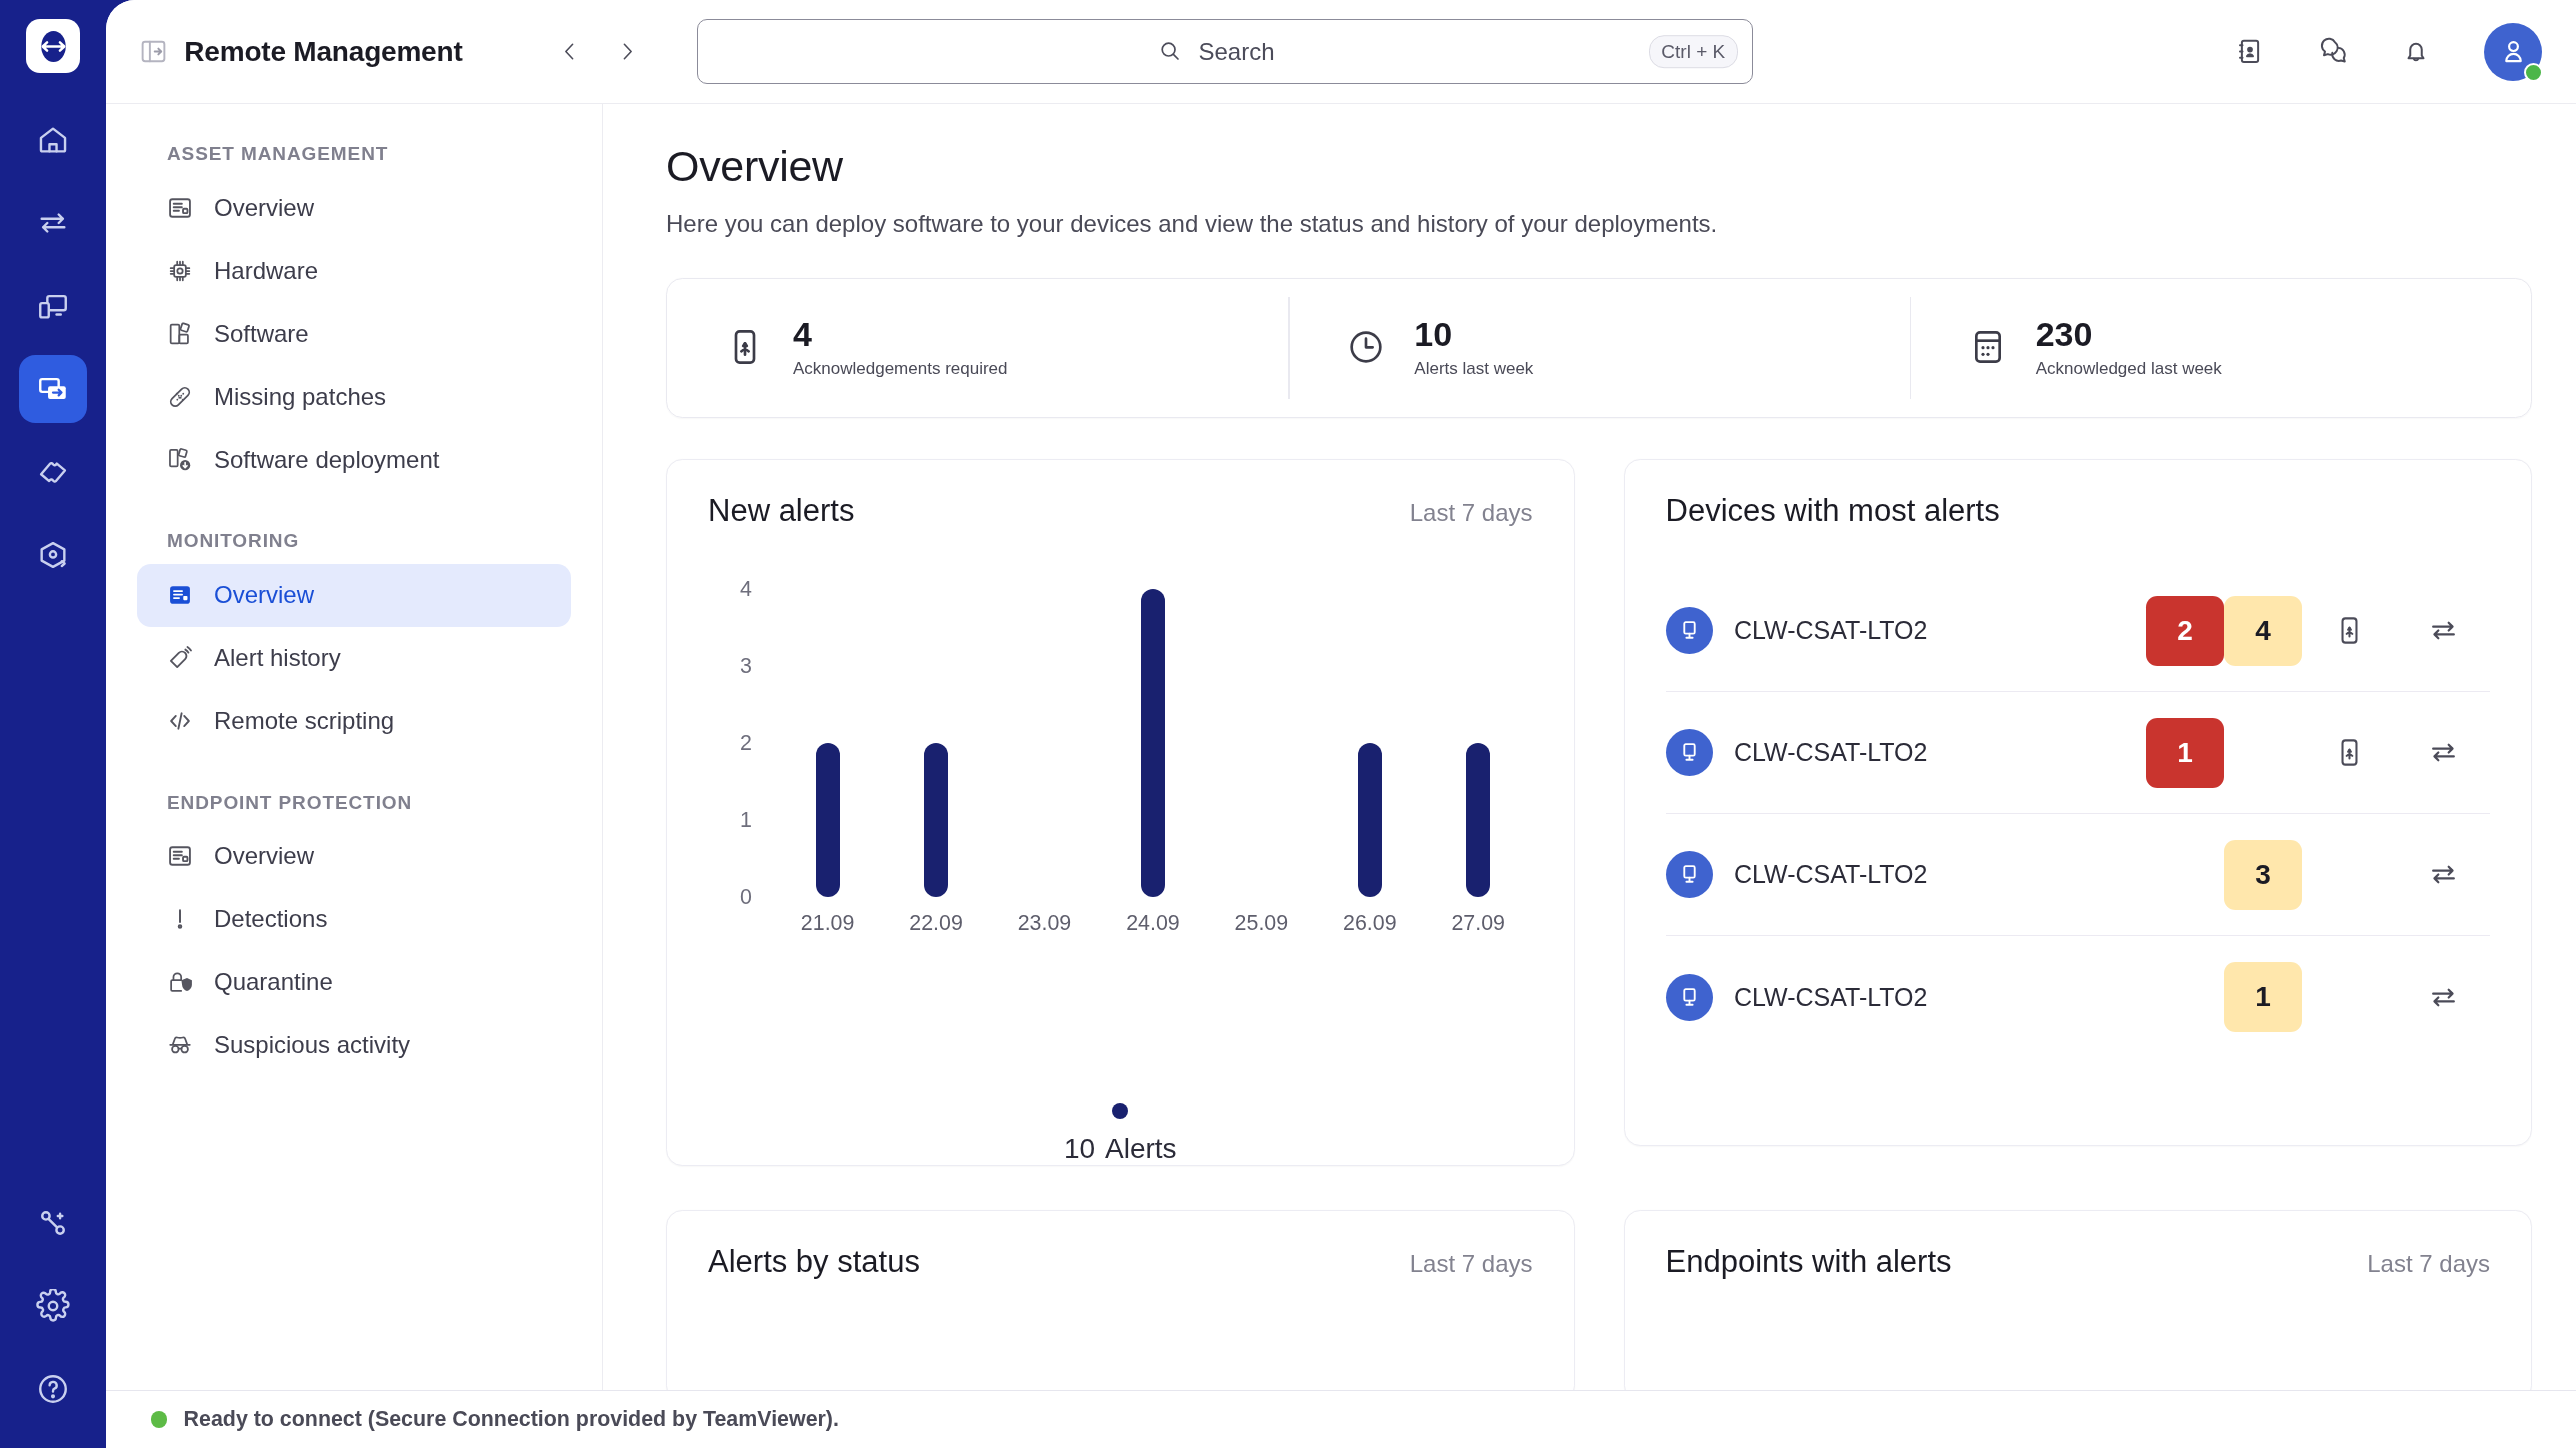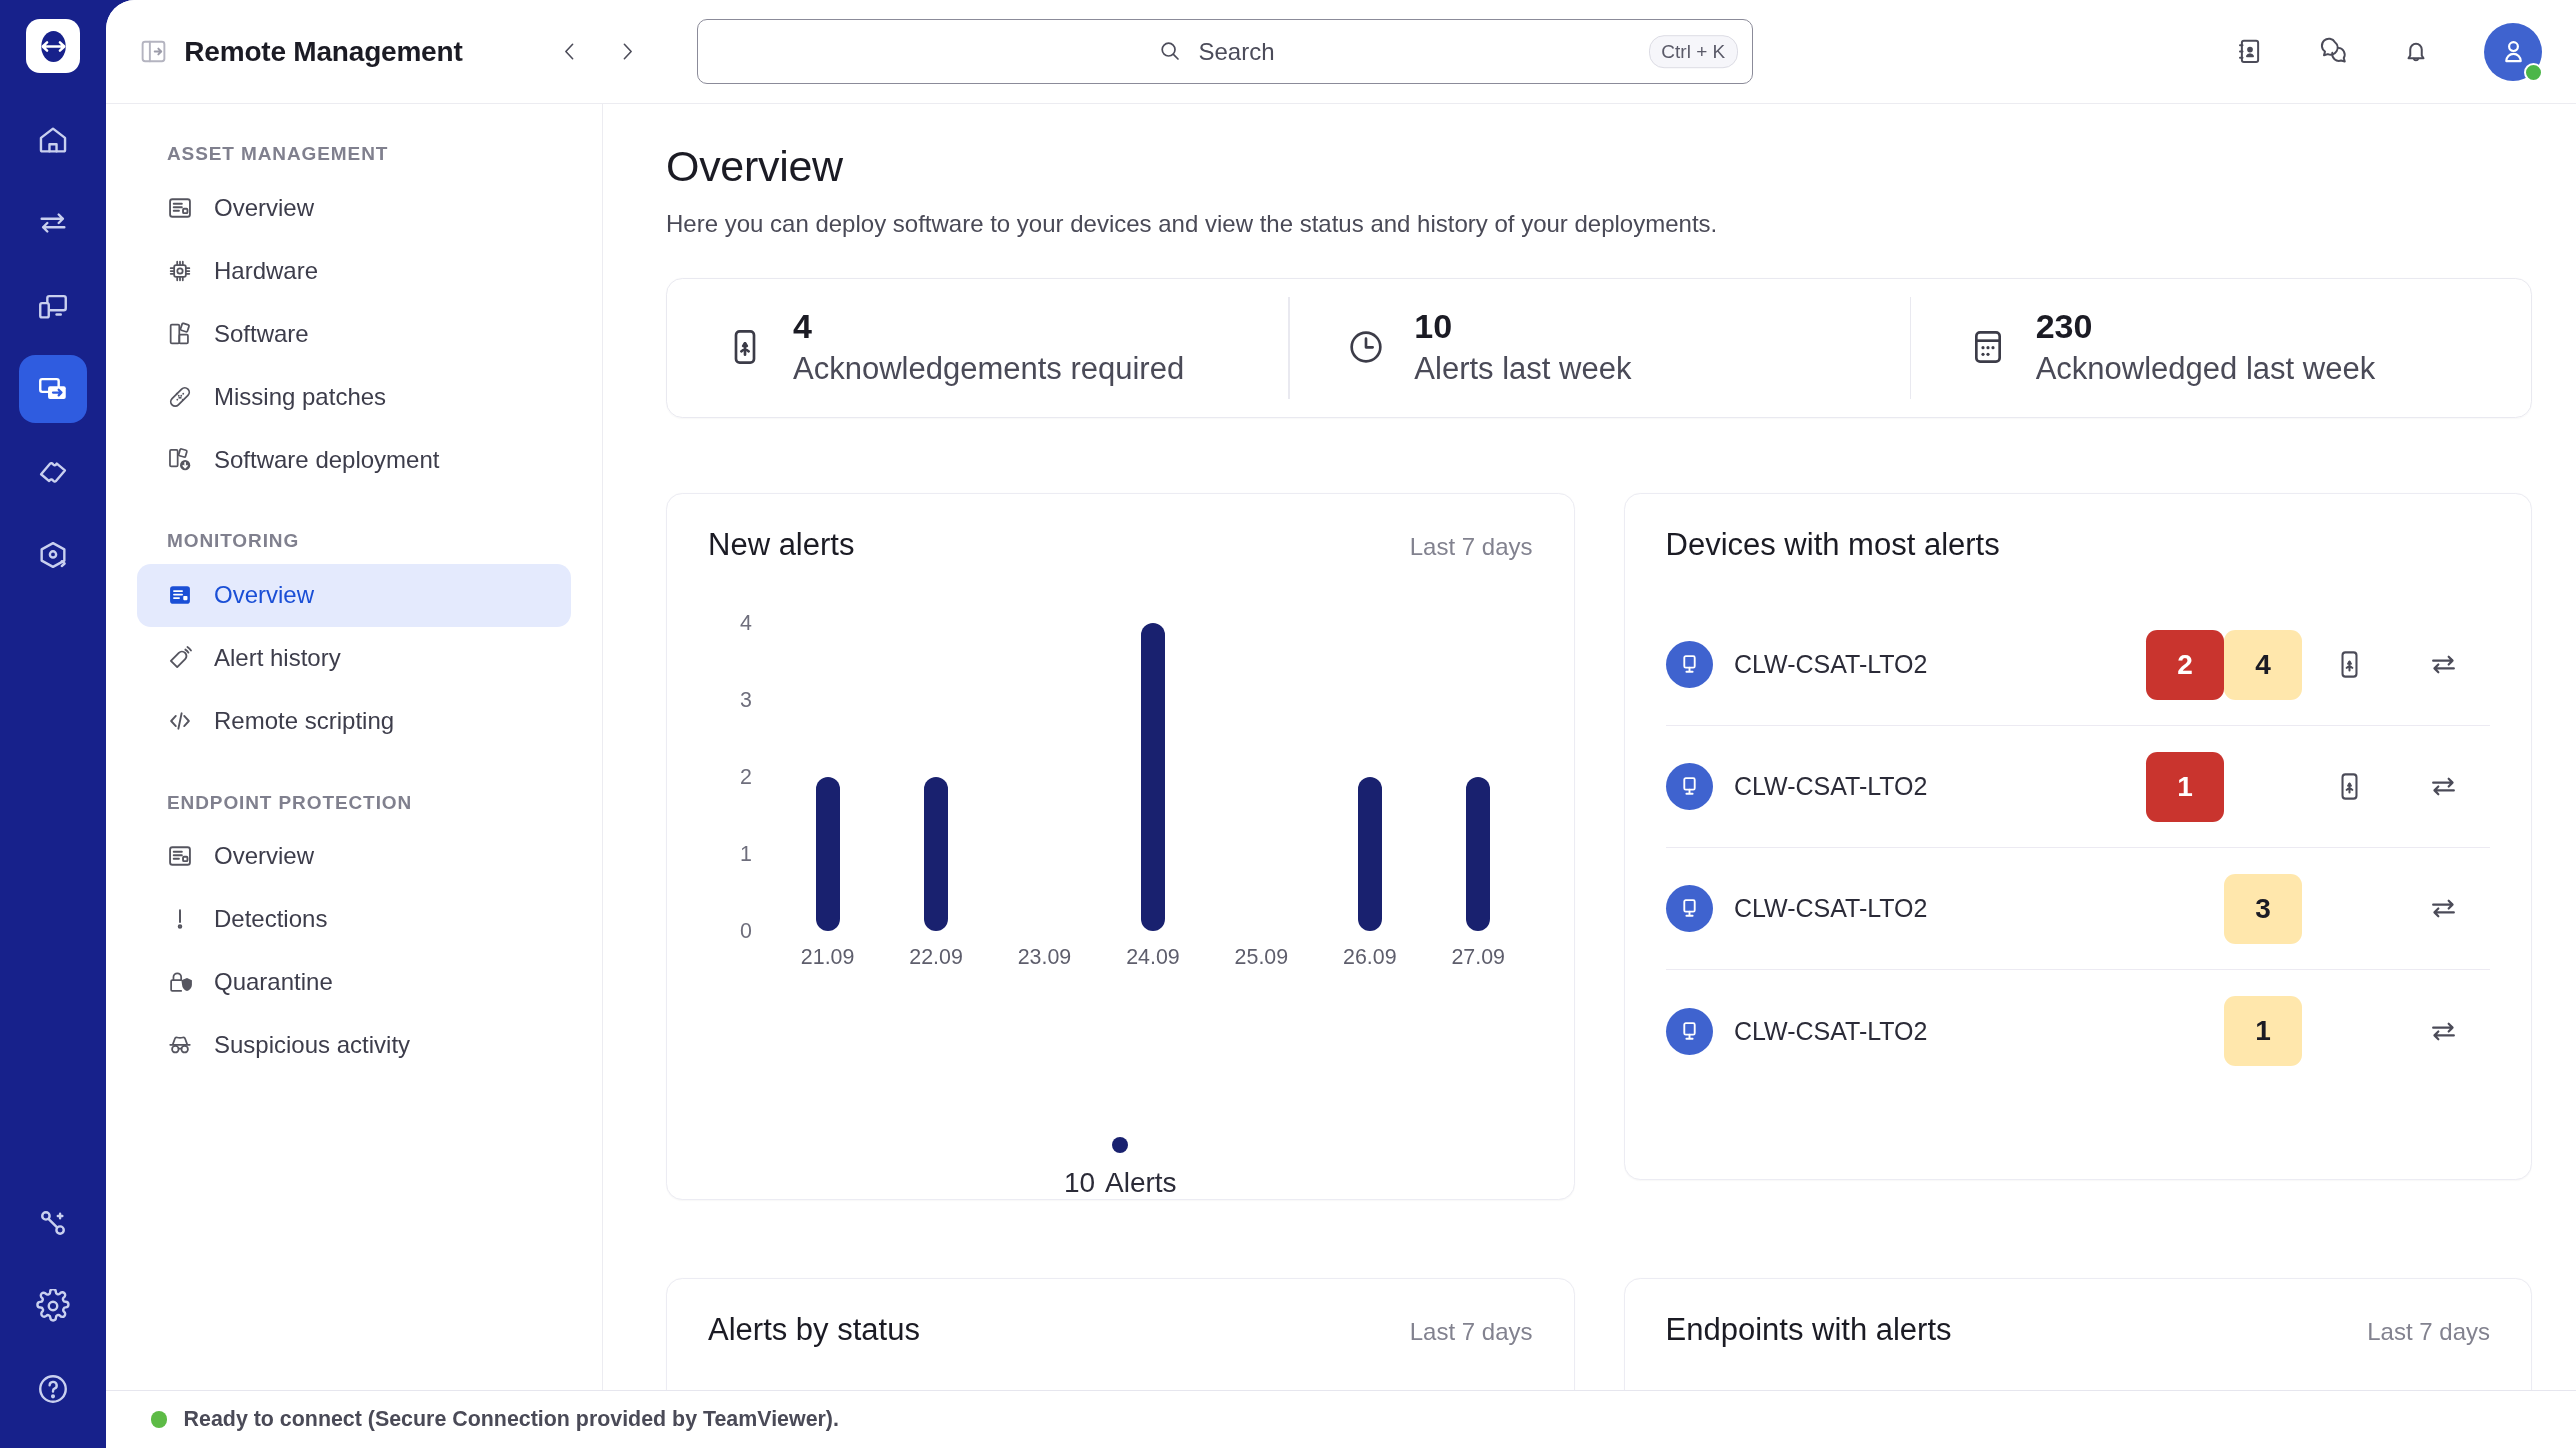--- a/index.html
+++ b/index.html
@@ -117,29 +117,28 @@
     margin-top: 40px;
     border: 1.3px solid #e9e9f0; border-radius: 16.3px;
     height: 140px; display: flex; align-items: stretch;
     box-shadow: 0 0.6px 1.3px rgba(0,0,0,0.03);
   }
   .stat-cell { flex: 1 1 0; display: flex; align-items: center; gap: 28px; padding: 0 58px; position: relative; }
   .stat-cell + .stat-cell::before {
     content: ""; position: absolute; left: 0; top: 17.6px; bottom: 17.6px; width: 1.3px; background: #e9e9f0;
   }
   .stat-num { font-size: 34px; font-weight: 700; color: #1b1b24; line-height: 1.05; }
-  .stat-lbl { font-size: 31px; color: #4a4a57; margin-top: 6.3px; }
+  .stat-lbl { font-size: 17px; color: #4a4a57; margin-top: 6.3px; }
 
   
   .grid { display: flex; gap: 49px; margin-top: 41px; }
   .col { flex: 1 1 0; min-width: 0; }
   .card {
     border: 1.3px solid #ececf3; border-radius: 16.3px; background: #fff;
     box-shadow: 0 0.6px 1.3px rgba(0,0,0,0.03);
-    margin-top: 34px;
   }
   .card-head { display: flex; align-items: baseline; justify-content: space-between; padding: 33px 41px 0 41px; }
   .card-title { font-size: 31px; color: #1b1b24; }
   .card-range { font-size: 24px; color: #82828f; }
 
   
   .chart-card { height: 707px; display: flex; flex-direction: column; }
   .chart-area { flex: 1 1 auto; display: flex; padding: 60px 41px 0 41px; }
   .yaxis {
     width: 44px; flex: 0 0 44px; position: relative; height: 308px;

